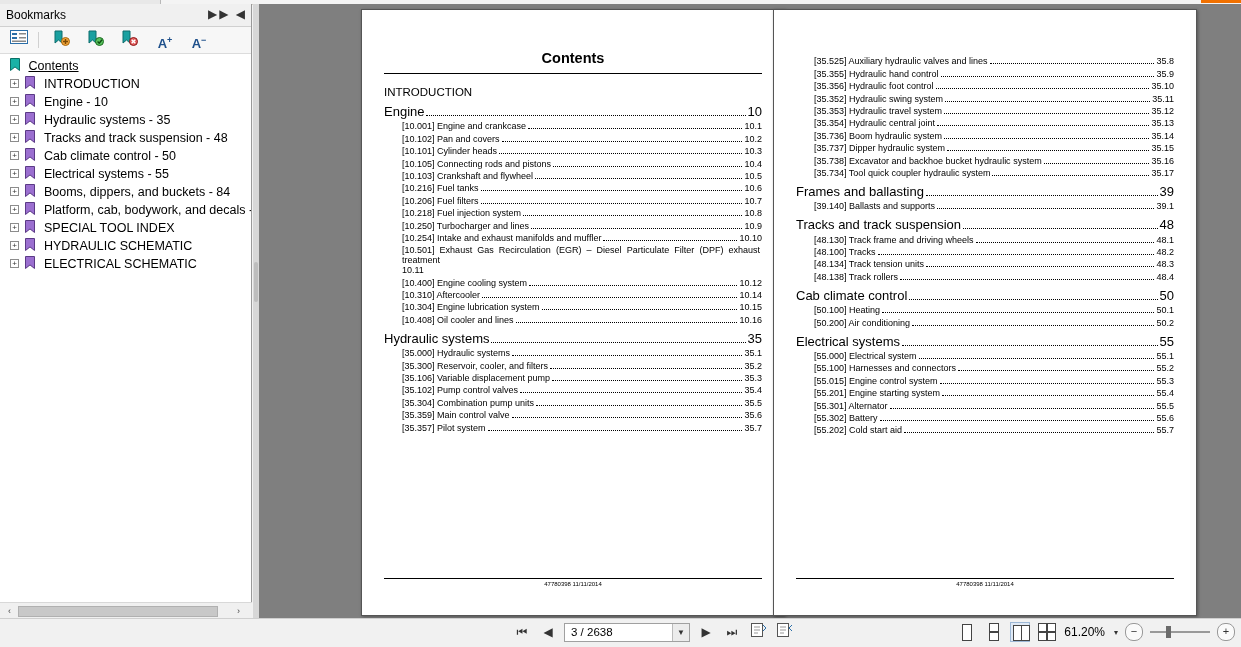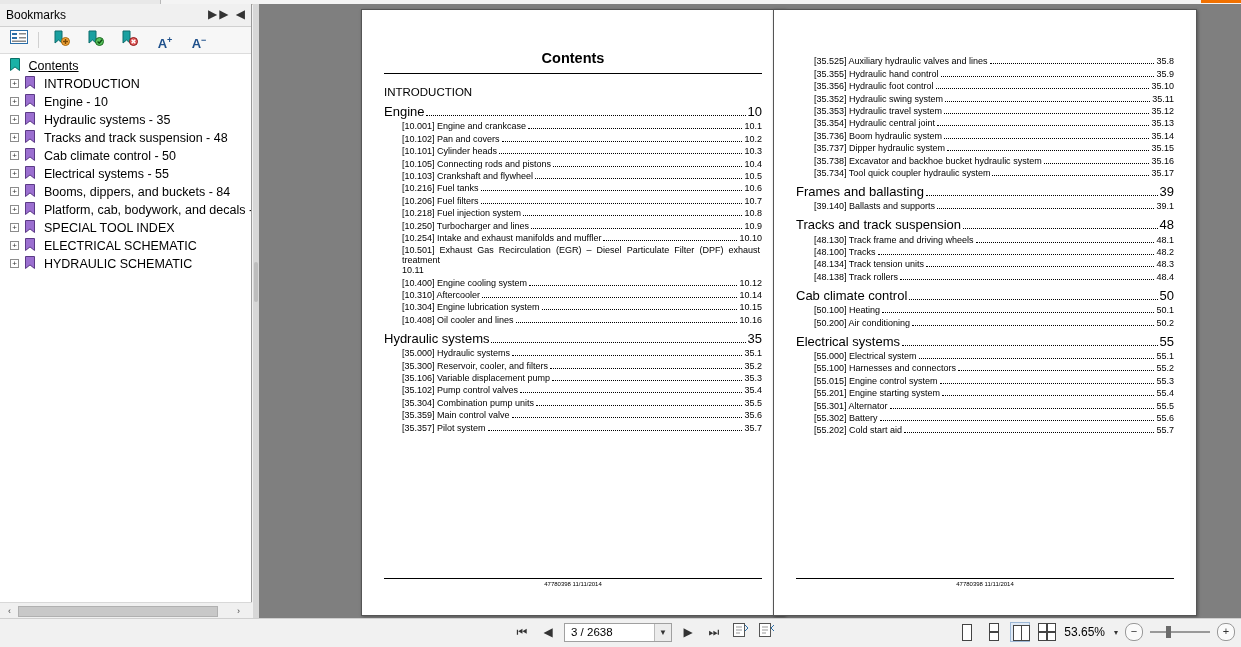--- a/index.html
+++ b/index.html
@@ -299,21 +299,21 @@
   }
   .bb-icon {
     width: 20px; height: 20px;
     line-height: 20px;
     text-align: center;
     font-size: 12px;
     color: #333;
   }
   .pagebox {
     position: relative;
-    width: 108px; height: 19px;
+    width: 126px; height: 19px;
     background: #fff;
     border: 1px solid #a0a0a0;
     box-sizing: border-box;
   }
   .pagebox .val {
     position: absolute;
     left: 6px; top: 2px;
     font-size: 11.5px;
   }
   .pagebox .caret {
@@ -534,31 +534,31 @@
         <span class="lbl">SPECIAL TOOL INDEX</span>
       </div>
 
       <div class="bm-item">
         <span class="plus">+</span>
         <span class="bmicon">
           <svg width="10" height="13" viewBox="0 0 10 13">
               <path d="M0.5 0.5 h9 v12 l-4.5 -3.6 -4.5 3.6 z" fill="#9b6fd0" stroke="#5b3a86"></path>
             </svg>
         </span>
+        <span class="lbl">HYDRAULIC SCHEMATIC</span>
+      </div>
+
+      <div class="bm-item">
+        <span class="plus">+</span>
+        <span class="bmicon">
+          <svg width="10" height="13" viewBox="0 0 10 13">
+              <path d="M0.5 0.5 h9 v12 l-4.5 -3.6 -4.5 3.6 z" fill="#9b6fd0" stroke="#5b3a86"></path>
+            </svg>
+        </span>
         <span class="lbl">ELECTRICAL SCHEMATIC</span>
-      </div>
-
-      <div class="bm-item">
-        <span class="plus">+</span>
-        <span class="bmicon">
-          <svg width="10" height="13" viewBox="0 0 10 13">
-              <path d="M0.5 0.5 h9 v12 l-4.5 -3.6 -4.5 3.6 z" fill="#9b6fd0" stroke="#5b3a86"></path>
-            </svg>
-        </span>
-        <span class="lbl">HYDRAULIC SCHEMATIC</span>
       </div>
 
     </div>
 
     <div class="bm-hscroll">
       <div class="arrow left">‹</div>
       <div class="thumb"></div>
       <div class="arrow right">›</div>
     </div>
   </div>
@@ -908,21 +908,21 @@
         <div class="vm-box" style="left:2px; top:2px; width:7px; height:14px;"></div>
         <div class="vm-box" style="left:10px; top:2px; width:7px; height:14px;"></div>
       </div>
       <div class="viewmode">
         <div class="vm-box" style="left:1px; top:1px; width:7px; height:7px;"></div>
         <div class="vm-box" style="left:10px; top:1px; width:7px; height:7px;"></div>
         <div class="vm-box" style="left:1px; top:10px; width:7px; height:7px;"></div>
         <div class="vm-box" style="left:10px; top:10px; width:7px; height:7px;"></div>
       </div>
 
-      <div class="zoom-val">53.65%</div>
+      <div class="zoom-val">61.20%</div>
       <div style="font-size:8px;color:#333;">▾</div>
       <div class="zoom-btn">−</div>
       <div class="zoom-slider">
         <div class="track"></div>
         <div class="knob"></div>
       </div>
       <div class="zoom-btn">+</div>
     </div>
   </div>
 

